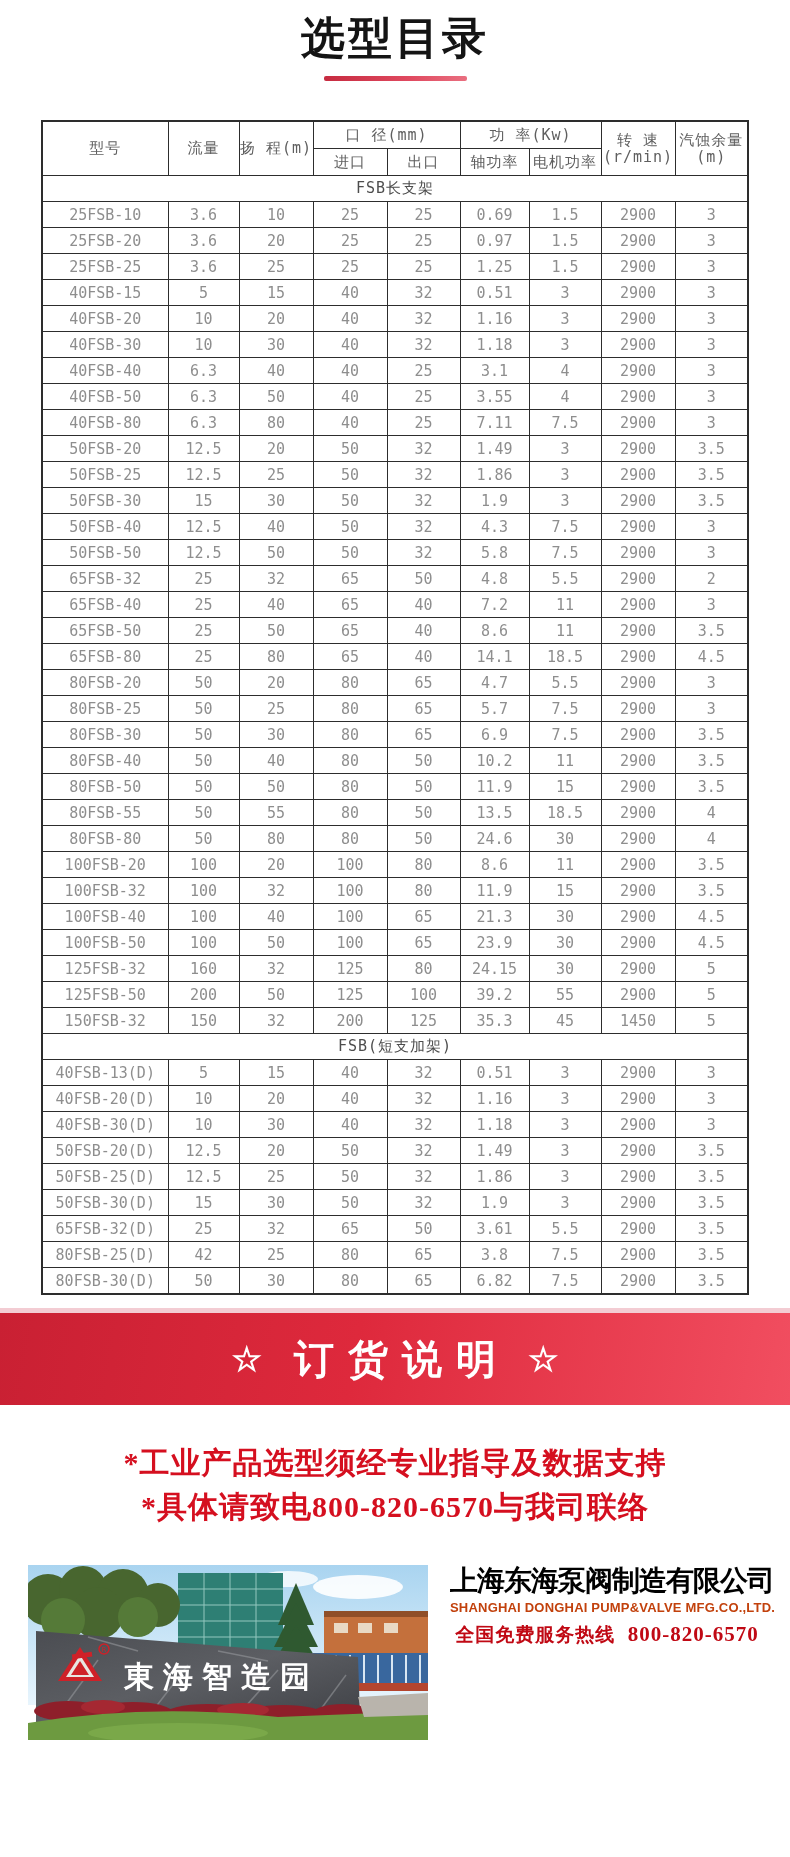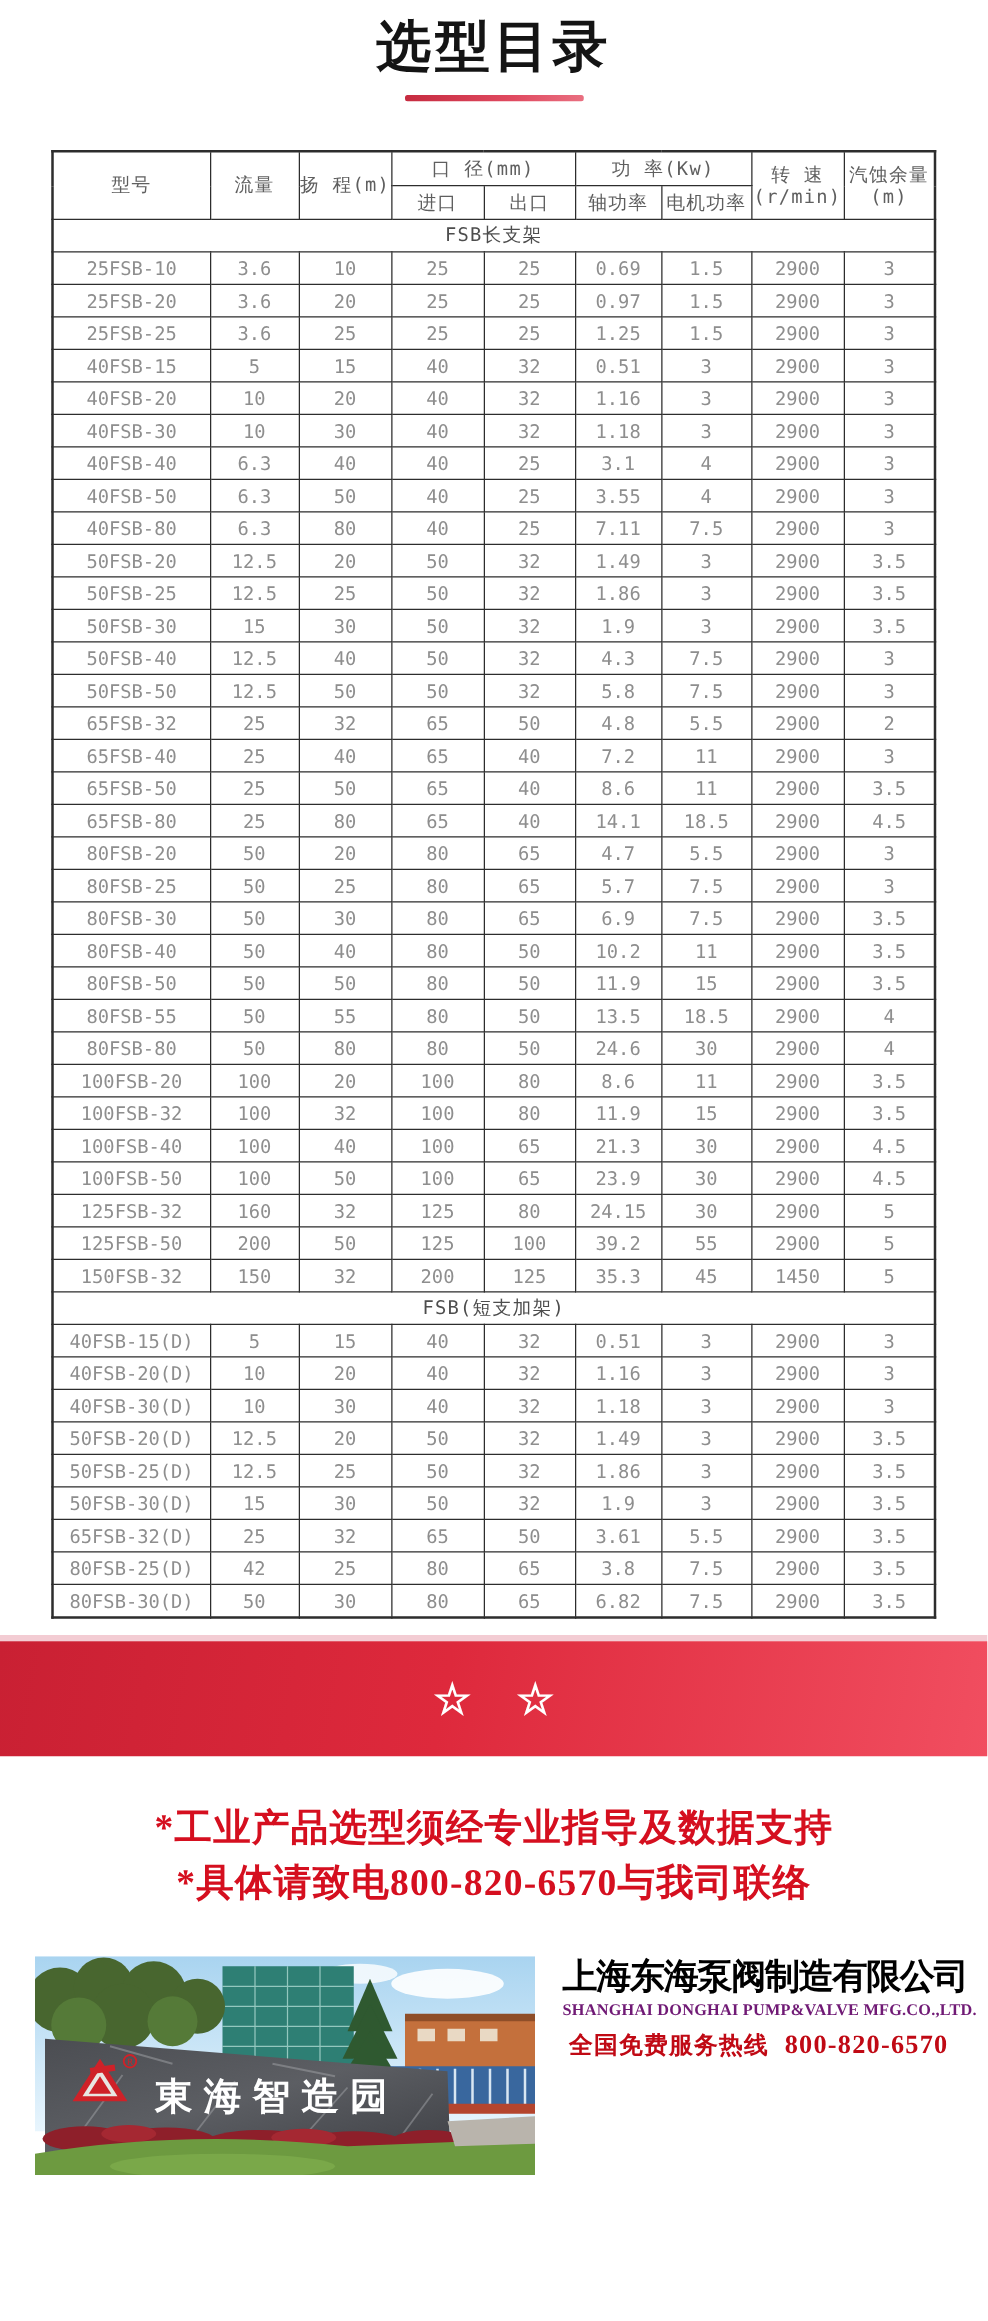--- a/index.html
+++ b/index.html
@@ -69,22 +69,22 @@
     margin-top:36px;padding:0 26px 0 28px;
     display:flex;flex-direction:row;align-items:flex-start;
   }
   .photo-wrap{width:400px;height:175px;flex:0 0 400px;}
   .info{margin-left:22px;width:314px;}
   .company-name{
     font-size:28px;font-weight:bold;color:#000;letter-spacing:-1px;
     line-height:32px;white-space:nowrap;
   }
   .company-name-en{
-    margin-top:3px;font-family:Liberation Serif, serif;
-    font-size:13px;font-weight:bold;color:#701a75;letter-spacing:0.2px;white-space:nowrap;
+    margin-top:3px;font-family:Liberation Sans, sans-serif;
+    font-size:13px;font-weight:bold;color:#c2410c;letter-spacing:0.2px;white-space:nowrap;
   }
   .hotline{margin-top:7px;white-space:nowrap;text-align:center;}
   .hotline .hl-label{font-size:19px;font-weight:bold;color:#c00914;letter-spacing:1px;}
   .hotline .hl-number{
     font-family:"Liberation Serif", serif;
     font-size:21px;font-weight:bold;color:#c00914;letter-spacing:1px;margin-left:8px;
   }
   .contact{margin-top:7px;}
   .contact-line{
     font-size:13px;font-weight:bold;color:#141414;
@@ -487,21 +487,21 @@
           <td>125</td>
           <td>35.3</td>
           <td>45</td>
           <td>1450</td>
           <td>5</td>
         </tr>
         <tr>
           <td colspan="9" class="section">FSB(短支加架)</td>
         </tr>
         <tr>
-          <td>40FSB-15(D)</td>
+          <td>40FSB-13(D)</td>
           <td>5</td>
           <td>15</td>
           <td>40</td>
           <td>32</td>
           <td>0.51</td>
           <td>3</td>
           <td>2900</td>
           <td>3</td>
         </tr>
         <tr>
@@ -592,20 +592,21 @@
           <td>2900</td>
           <td>3.5</td>
         </tr>
       </tbody>
   </table>
 
 
   <div class="banner-topstrip"></div>
   <div class="order-banner">
     <span class="star">☆</span>
+    <span class="banner-text">订货说明</span>
     <span class="star">☆</span>
   </div>
 
   <div class="slogans">
     <div class="slogan">*工业产品选型须经专业指导及数据支持</div>
     <div class="slogan">*具体请致电800-820-6570与我司联络</div>
   </div>
 
   <div class="bottom">
     <div class="photo-wrap">

